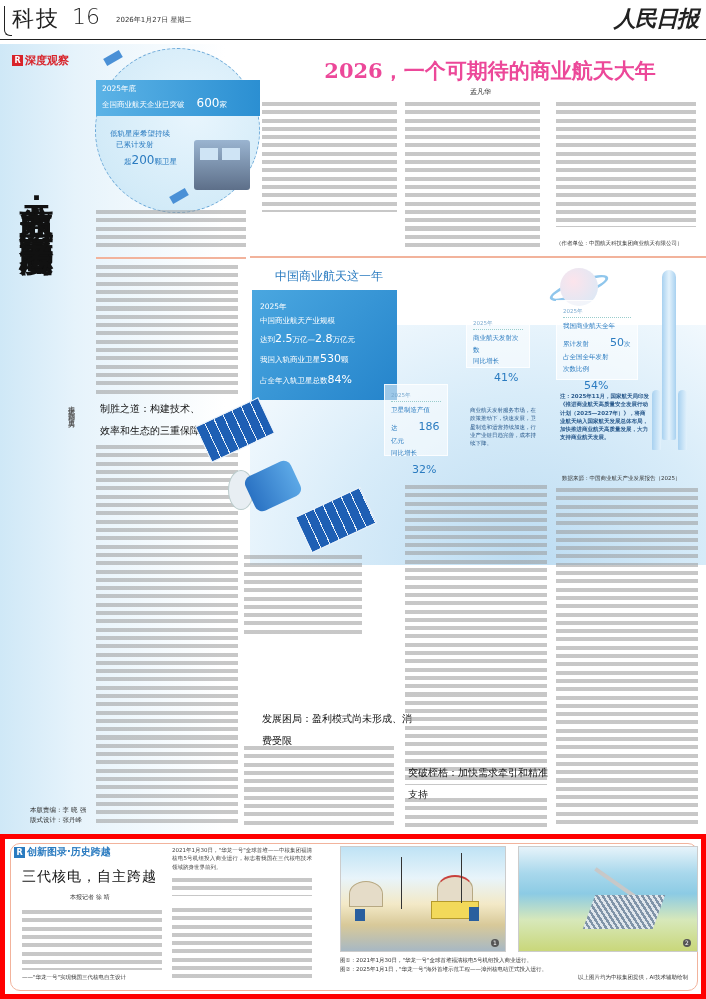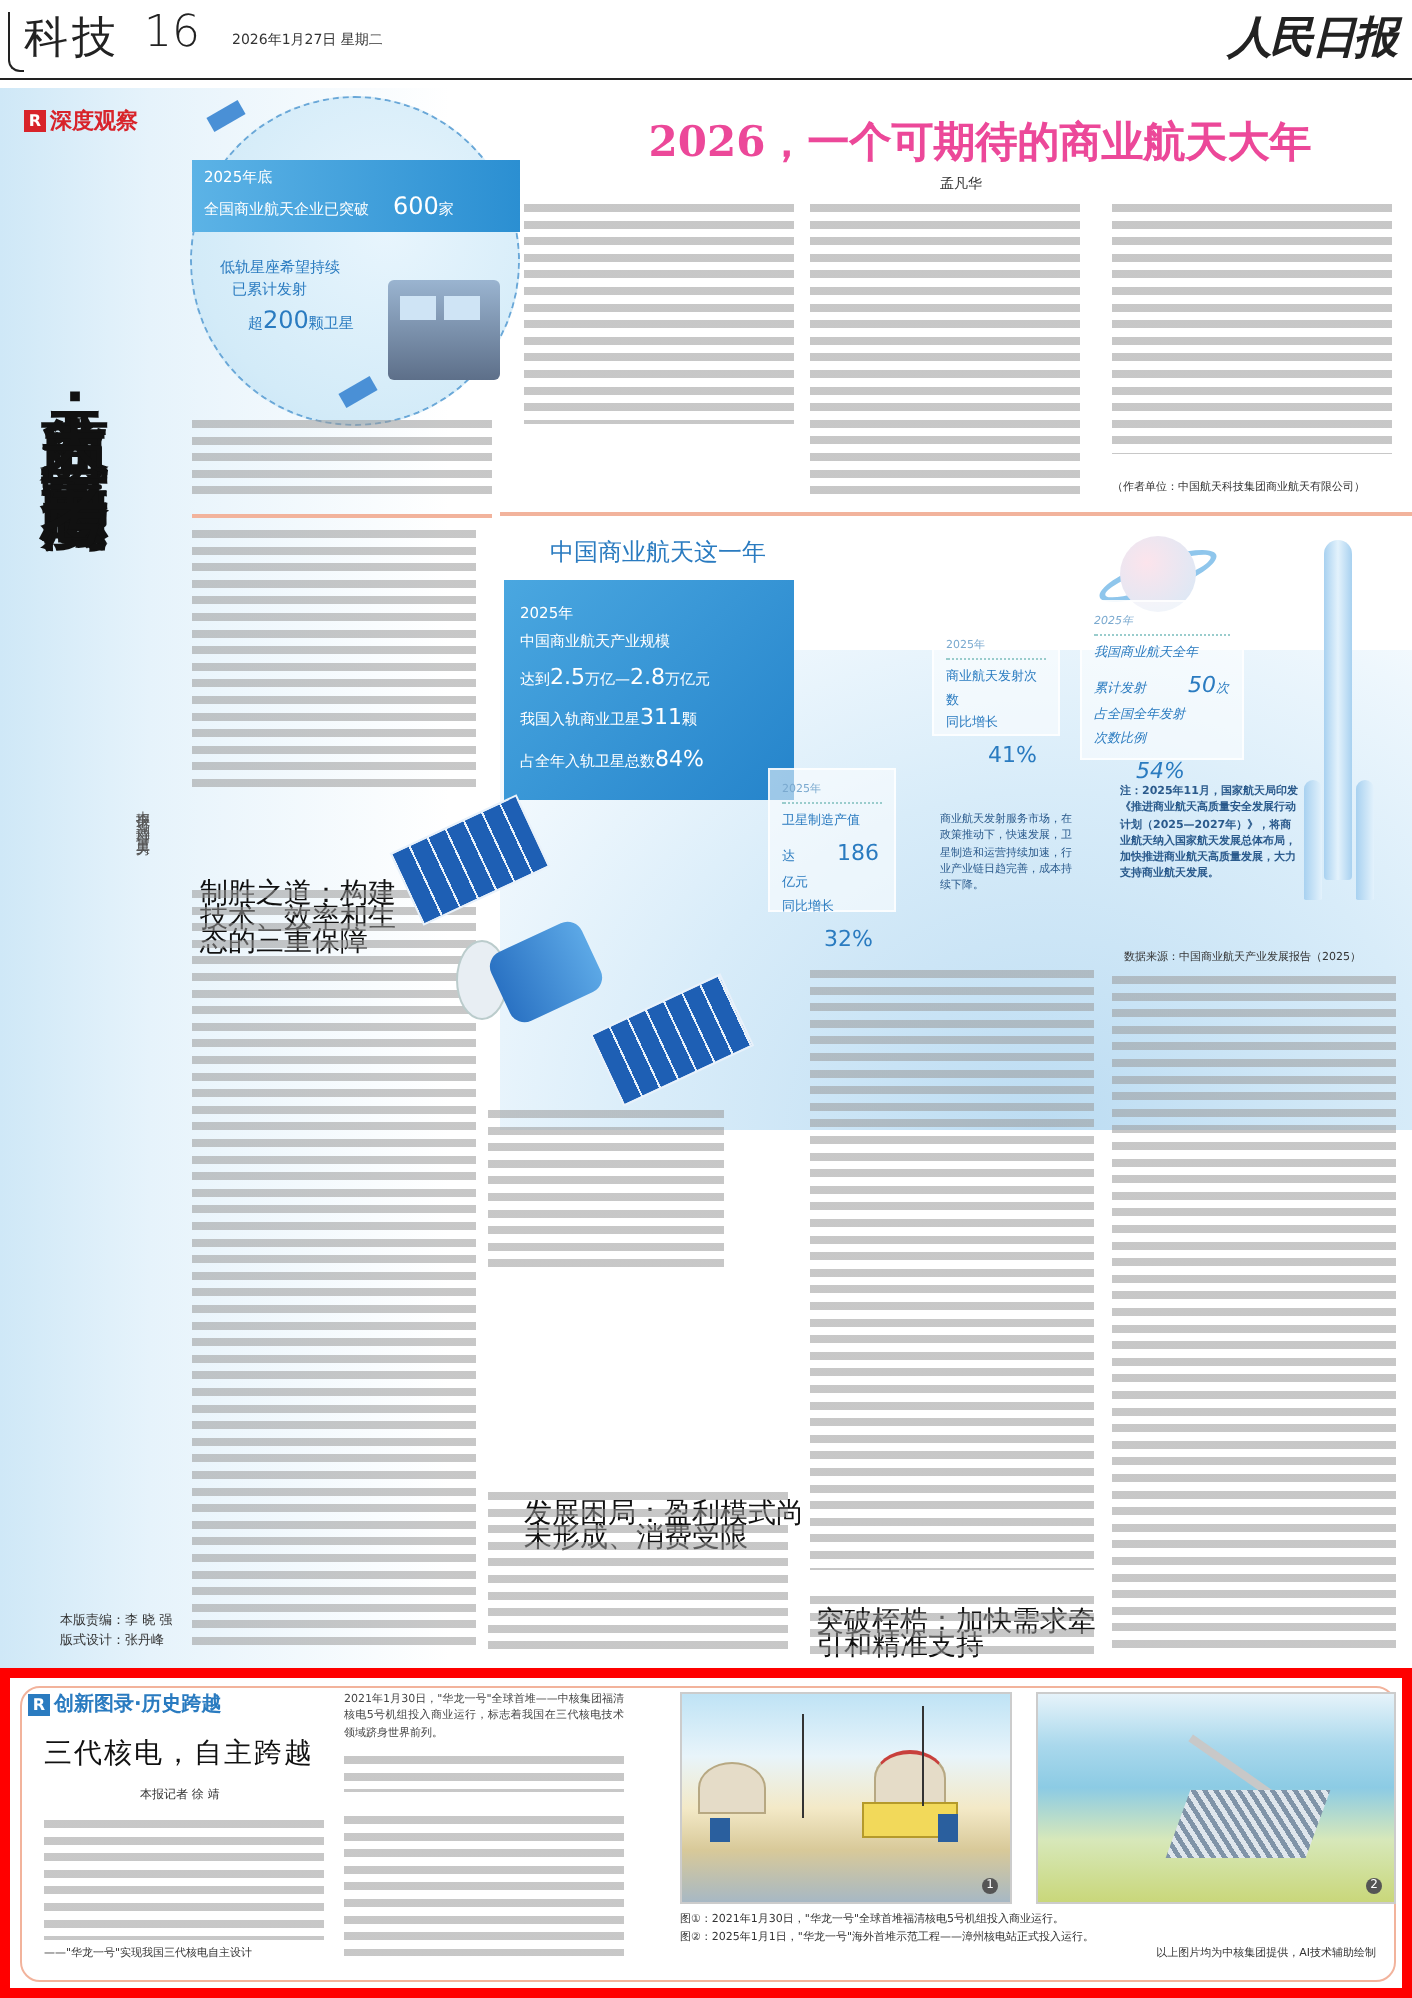--- a/index.html
+++ b/index.html
@@ -143,21 +143,21 @@
   .panel {
     position: absolute; background: repeating-linear-gradient(90deg, #1e5fb4 0 9px, #e8f1fa 9px 10px);
     border: 1px solid #e8f1fa;
   }
   .dish {
     position: absolute; left: 228px; top: 470px; width: 26px; height: 40px; border-radius: 50%;
     background: #e8eef3; border: 1px solid #bcc;
   }
 
   .sub-head {
-    position: absolute; font-size: 14px; color: #111; line-height: 12px; margin-top: 43px;
+    position: absolute; font-size: 10px; color: #111; line-height: 22px;
   }
   .source-line { position: absolute; font-size: 5.5px; color: #333; }
 
   
   .bottom-frame {
     position: absolute; left: 0; top: 834px; width: 706px; height: 165px;
     border: 5px solid #ff0000;
   }
   .bottom-inner {
     position: absolute; left: 10px; top: 843px; width: 688px; height: 148px;
@@ -252,31 +252,31 @@
 <div class="planet"></div>
 <div class="rocket"></div>
 <div class="rocket-booster" style="left:652px;"></div>
 <div class="rocket-booster" style="left:678px;"></div>
 <div class="info-title">中国商业航天这一年</div>
 
 <div class="info-box-main">
   <div>2025年</div>
   <div>中国商业航天产业规模</div>
   <div><span>达到</span><span class="big">2.5</span><span>万亿—</span><span class="big">2.8</span><span>万亿元</span></div>
-  <div><span>我国入轨商业卫星</span><span class="big">311</span><span>颗</span></div>
+  <div><span>我国入轨商业卫星</span><span class="big">530</span><span>颗</span></div>
   <div><span>占全年入轨卫星总数</span><span class="big">84%</span></div>
 </div>
 
 <div class="info-card" style="left:466px;top:312px;width:64px;height:56px;">
   <div class="year">2025年</div>
   <div>商业航天发射次数</div>
   <div><span>同比增长</span><span class="big">41%</span></div>
 </div>
 
-<div class="info-card" style="left:540px;top:300px;width:82px;height:80px;font-style:italic;">
+<div class="info-card" style="left:556px;top:300px;width:82px;height:80px;">
   <div class="year">2025年</div>
   <div>我国商业航天全年</div>
   <div><span>累计发射</span><span class="big">50</span><span>次</span></div>
   <div>占全国全年发射</div>
   <div><span>次数比例</span><span class="big">54%</span></div>
 </div>
 
 <div class="info-card" style="left:384px;top:384px;width:64px;height:72px;">
   <div class="year">2025年</div>
   <div>卫星制造产值</div>

